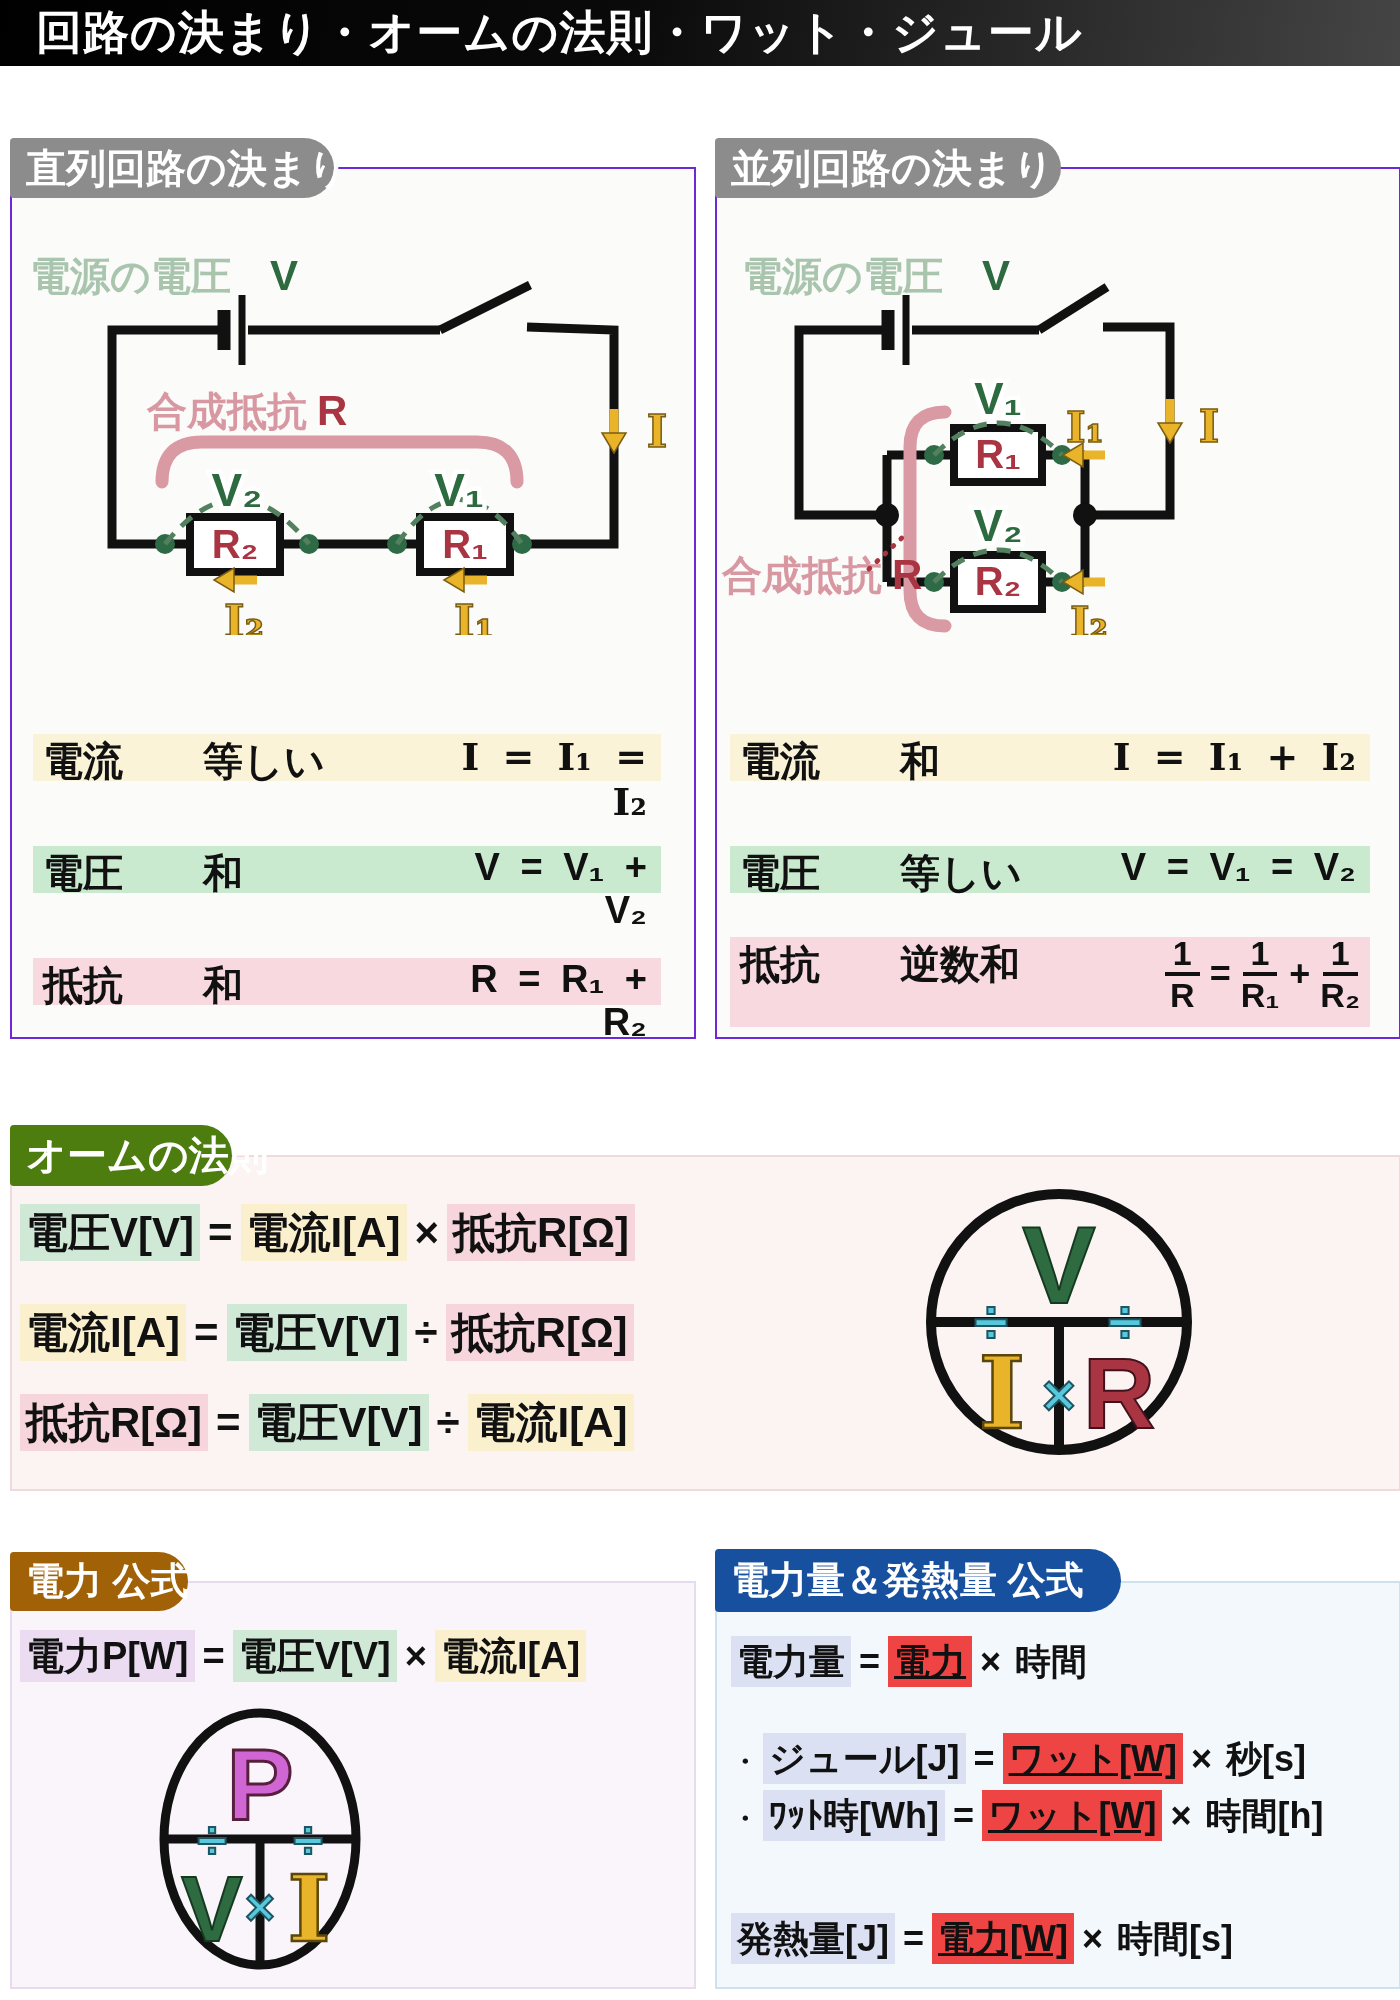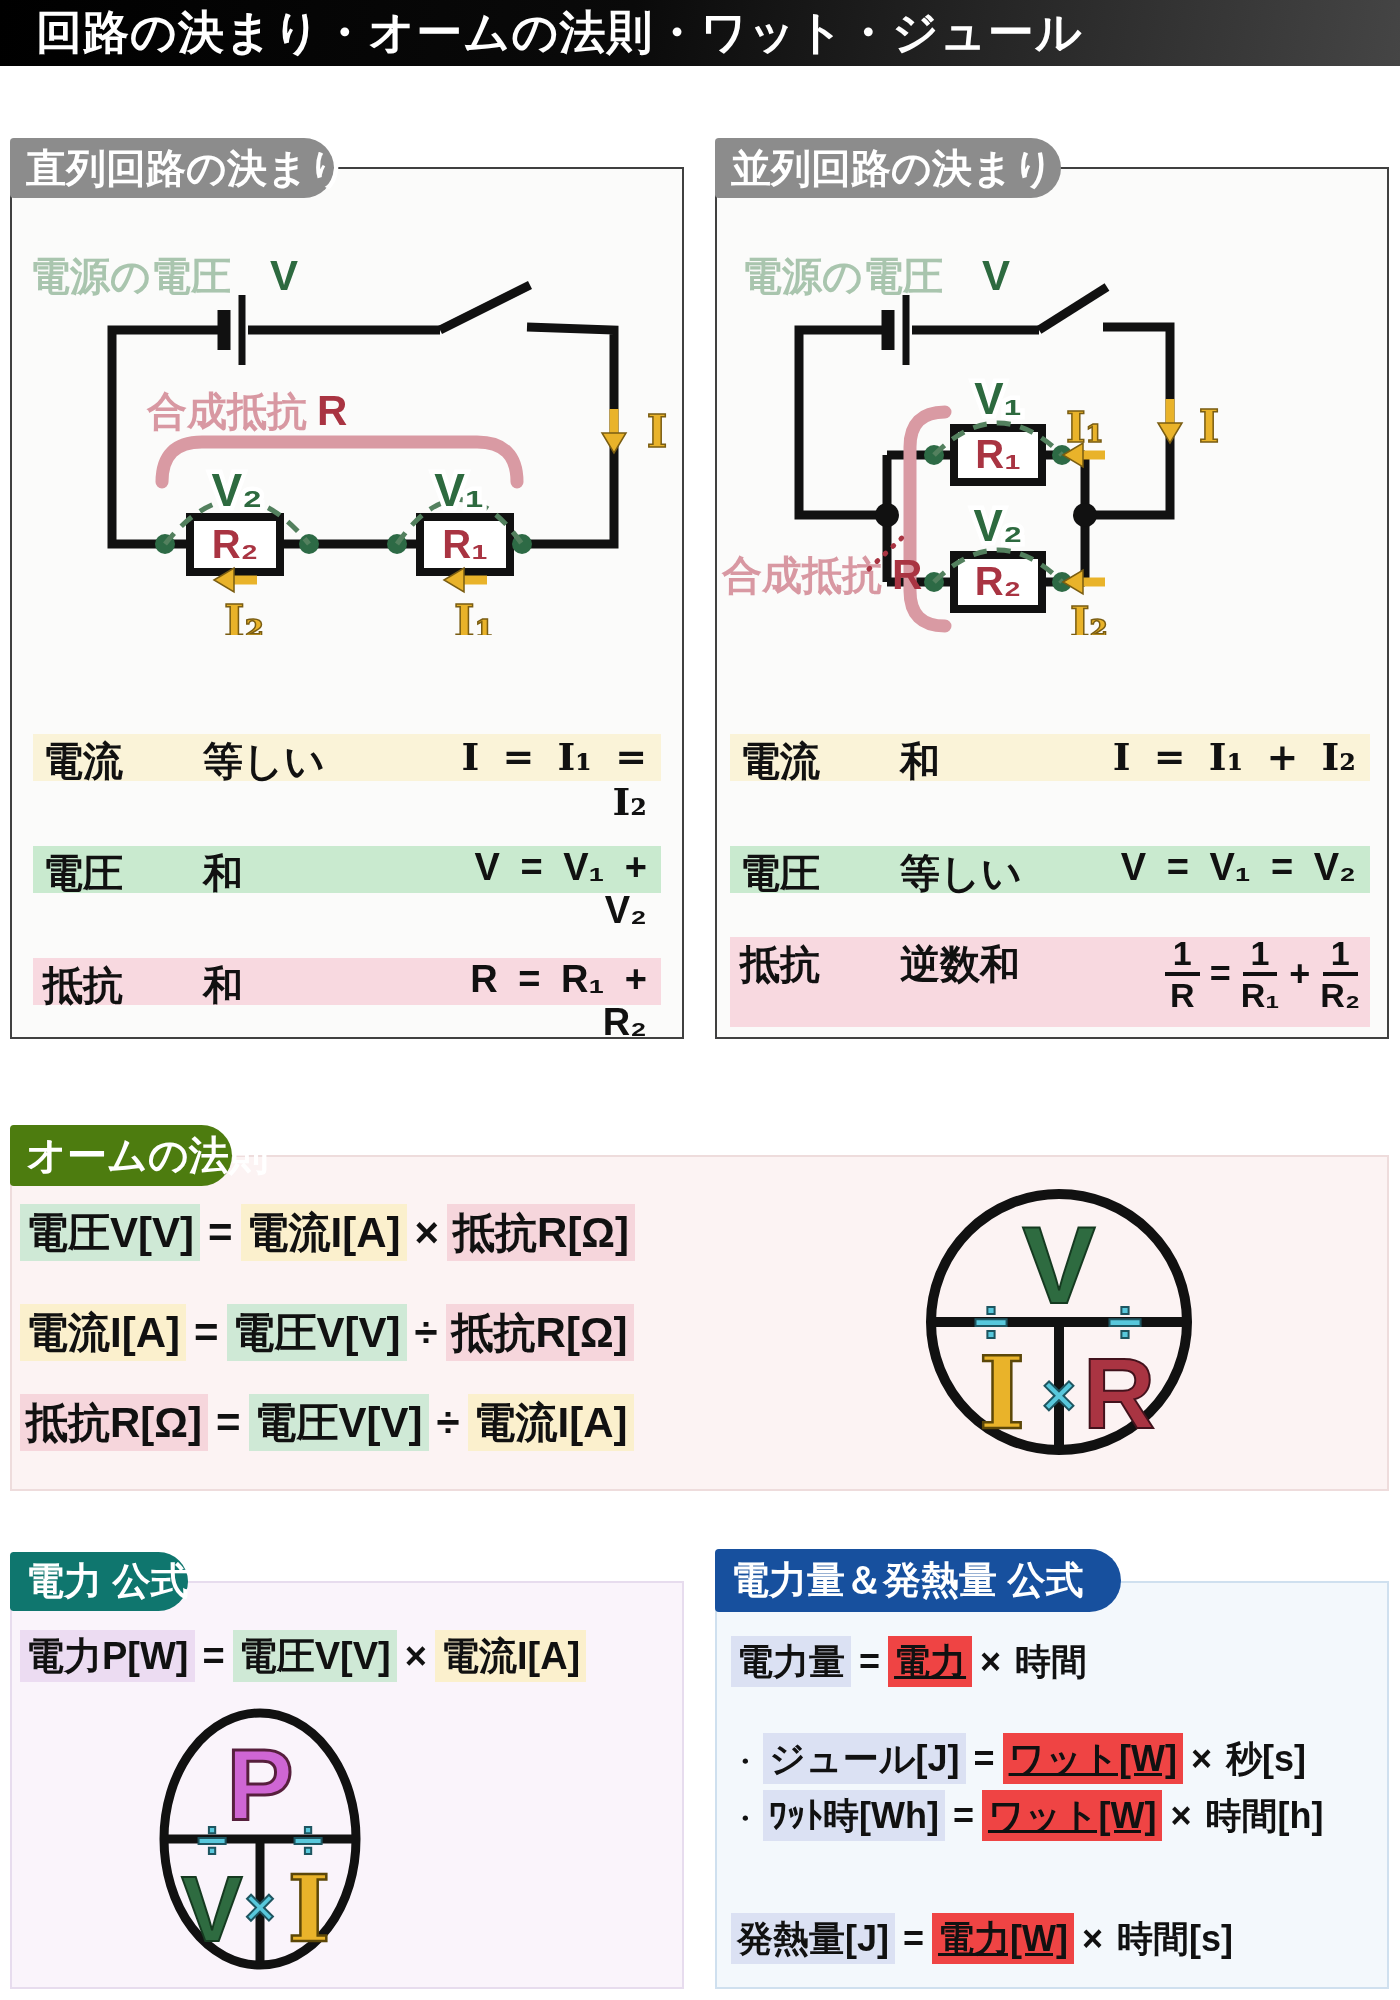--- a/index.html
+++ b/index.html
@@ -3,26 +3,26 @@
 <meta charset="utf-8">
 <style>
   html,body{margin:0;padding:0;background:#fff;}
   .screen{position:relative;width:1400px;height:2000px;background:#ffffff;overflow:hidden;
           font-family:"Liberation Sans",sans-serif;color:#111;}
   
   .banner{position:absolute;left:0;top:0;width:1400px;height:66px;
           background:linear-gradient(100deg,#000 0%,#0a0a0a 45%,#454545 100%);}
   .banner .t{position:absolute;left:36px;top:0;line-height:64px;font-size:46px;font-weight:bold;color:#fff;letter-spacing:1px;}
   
-  .panel{position:absolute;background:#fbfbfa;border:2px solid #404040;}
+  .panel{position:absolute;background:#fbfbfa;border:2px solid #6d28d9;padding-left:12px;}
   .pill{position:absolute;left:-2px;color:#fff;font-weight:bold;font-size:40px;
         border-radius:4px 32px 32px 4px;padding-left:16px;white-space:nowrap;}
   .pill.gray{background:#8c8c8c;}
   .pill.red{background:#4d7c0f;}
-  .pill.purple{background:#0f766e;}
+  .pill.purple{background:#a16207;}
   .pill.blue{background:#17509e;}
   
   .rule-row{position:absolute;display:flex;align-items:flex-start;font-size:40px;font-weight:bold;}
   .rule-row .nm{width:160px;padding-left:10px;}
   .rule-row .rl{width:210px;}
   .rule-row .fm{flex:1;text-align:right;padding-right:14px;font-size:38px;word-spacing:10px;}
   .serifI{font-family:"DejaVu Serif","Liberation Serif",serif;}
   .bg-cream{background:#faf3d8;}
   .bg-green{background:#c9eacf;}
   .bg-pink{background:#f8d9e0;}

